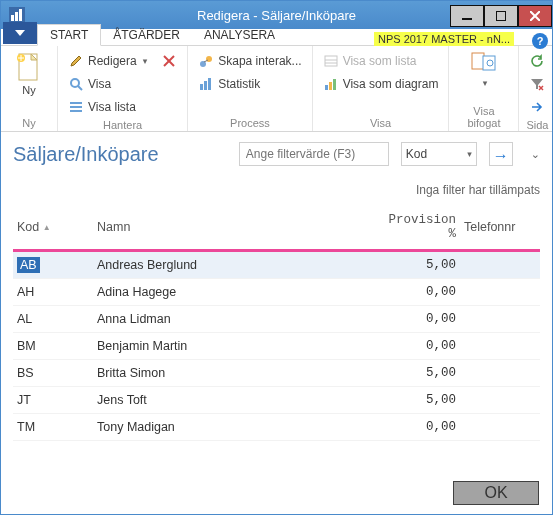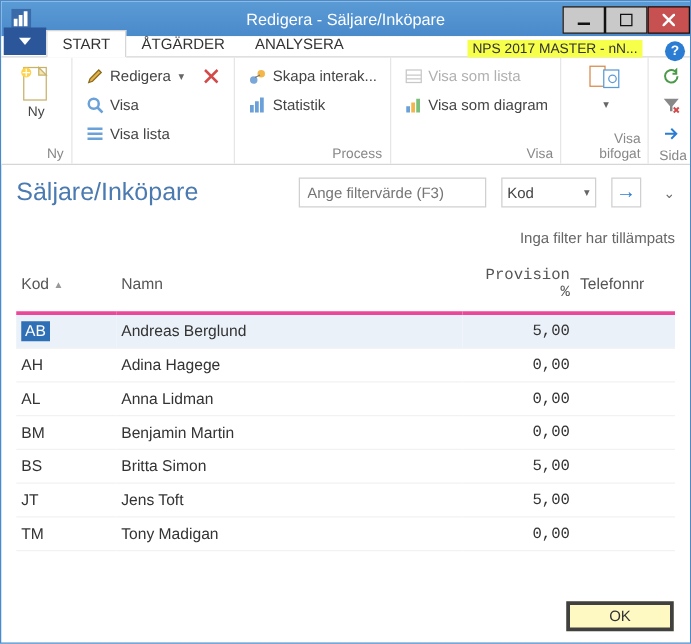--- a/index.html
+++ b/index.html
@@ -16,21 +16,21 @@
   .ribbonbar { height:17px; background:#fff; border-bottom:1px solid #d6d6d6; display:flex; align-items:flex-end; position:relative; }
   .dropbtn { width:34px; height:22px; background:#2b579a; display:flex; align-items:center; justify-content:center; margin-left:2px; margin-bottom:1px; }
   .tab { padding:3px 12px 3px 12px; font-size:12px; color:#333; }
   .tab.active { border:1px solid #d6d6d6; border-bottom:1px solid #fff; background:#fff; position:relative; top:1px; }
   .envtag { position:absolute; right:38px; top:3px; background:#f6ff4a; font-size:11px; padding:1px 4px; color:#333; }
   .helpicon { position:absolute; right:4px; top:4px; width:16px; height:16px; border-radius:50%; background:#2b7cd3; color:#fff; font-size:11px; display:flex; align-items:center; justify-content:center; font-weight:bold; }
   
   .ribbon { display:flex; height:86px; border-bottom:1px solid #d6d6d6; background:#fff; }
   .group { border-right:1px solid #e6e6e6; display:flex; flex-direction:column; padding:2px 6px 0 6px; }
   .group-body { flex:1; display:flex; }
-  .group-label { text-align:right; font-size:11px; color:#888; padding:1px 0 2px 0; }
+  .group-label { text-align:center; font-size:11px; color:#888; padding:1px 0 2px 0; }
   .bigbtn { display:flex; flex-direction:column; align-items:center; justify-content:flex-start; width:44px; padding-top:4px; font-size:11px; color:#444; }
   .bigbtn .icn { width:32px; height:32px; display:flex; align-items:center; justify-content:center; }
   .stack { display:flex; flex-direction:column; gap:1px; padding-top:2px; }
   .smbtn { display:flex; align-items:center; gap:4px; font-size:12px; color:#444; height:22px; padding:0 4px; white-space:nowrap; }
   .smbtn.dis { color:#b0b0b0; }
   .smbtn .icn { width:16px; height:16px; display:flex; align-items:center; justify-content:center; }
   .chev { font-size:9px; color:#666; margin-left:2px; }
   
   .content { padding:10px 12px 0 12px; }
   .pageheader { display:flex; align-items:center; }
@@ -44,21 +44,21 @@
   
   table { width:100%; border-collapse:collapse; margin-top:10px; font-size:12.5px; color:#333; }
   th { text-align:left; font-weight:400; color:#555; border-bottom:3px solid #ec4899; padding:6px 4px 8px 4px; font-size:12.5px; }
   th.r, td.r { text-align:right;font-family:Liberation Mono, monospace; }
   td { padding:6px 4px; border-bottom:1px solid #f2f2f2; }
   tr.sel td { background:#eaf1f9; }
   tr.sel .kodcell span { background:#2f6fb5; color:#fff; padding:1px 3px; }
   .sortmark { font-size:8px; color:#999; vertical-align:middle; }
   
   .footer { position:absolute; bottom:10px; right:14px; }
-  .okbtn { width:86px; height:24px; border:3px solid #404040; background:#fef9c3; font-size:12px; color:#333; display:flex; align-items:center; justify-content:center; }
+  .okbtn { width:86px; height:24px; border:1px solid #404040; background:#a3a3a3; font-size:16px; color:#333; display:flex; align-items:center; justify-content:center; }
   .sidegroup { width:44px; }
 </style>
 </head>
 <body>
 
 <div class="titlebar">
   <div class="appicon">
     <svg width="16" height="16">
         <rect width="16" height="16" fill="#3a6aa8"></rect>
         <rect x="2" y="8" width="3" height="6" fill="#fff"></rect>
@@ -155,20 +155,21 @@
         <div class="smbtn">
           <span class="icn">
               <svg width="12" height="12">
                 <line x1="1" y1="1" x2="11" y2="11" stroke="#d24a4a" stroke-width="2"></line>
                 <line x1="11" y1="1" x2="1" y2="11" stroke="#d24a4a" stroke-width="2"></line>
               </svg>
             </span>
         </div>
       </div>
     </div>
+    <div class="group-label">Hantera</div>
   </div>
 
   <div class="group">
     <div class="group-body">
       <div class="stack">
         <div class="smbtn">
           <span class="icn">
               <svg width="14" height="14">
                 <circle cx="4" cy="10" r="3" fill="#7aa7d8"></circle>
                 <circle cx="10" cy="5" r="3" fill="#f3b64a"></circle>

